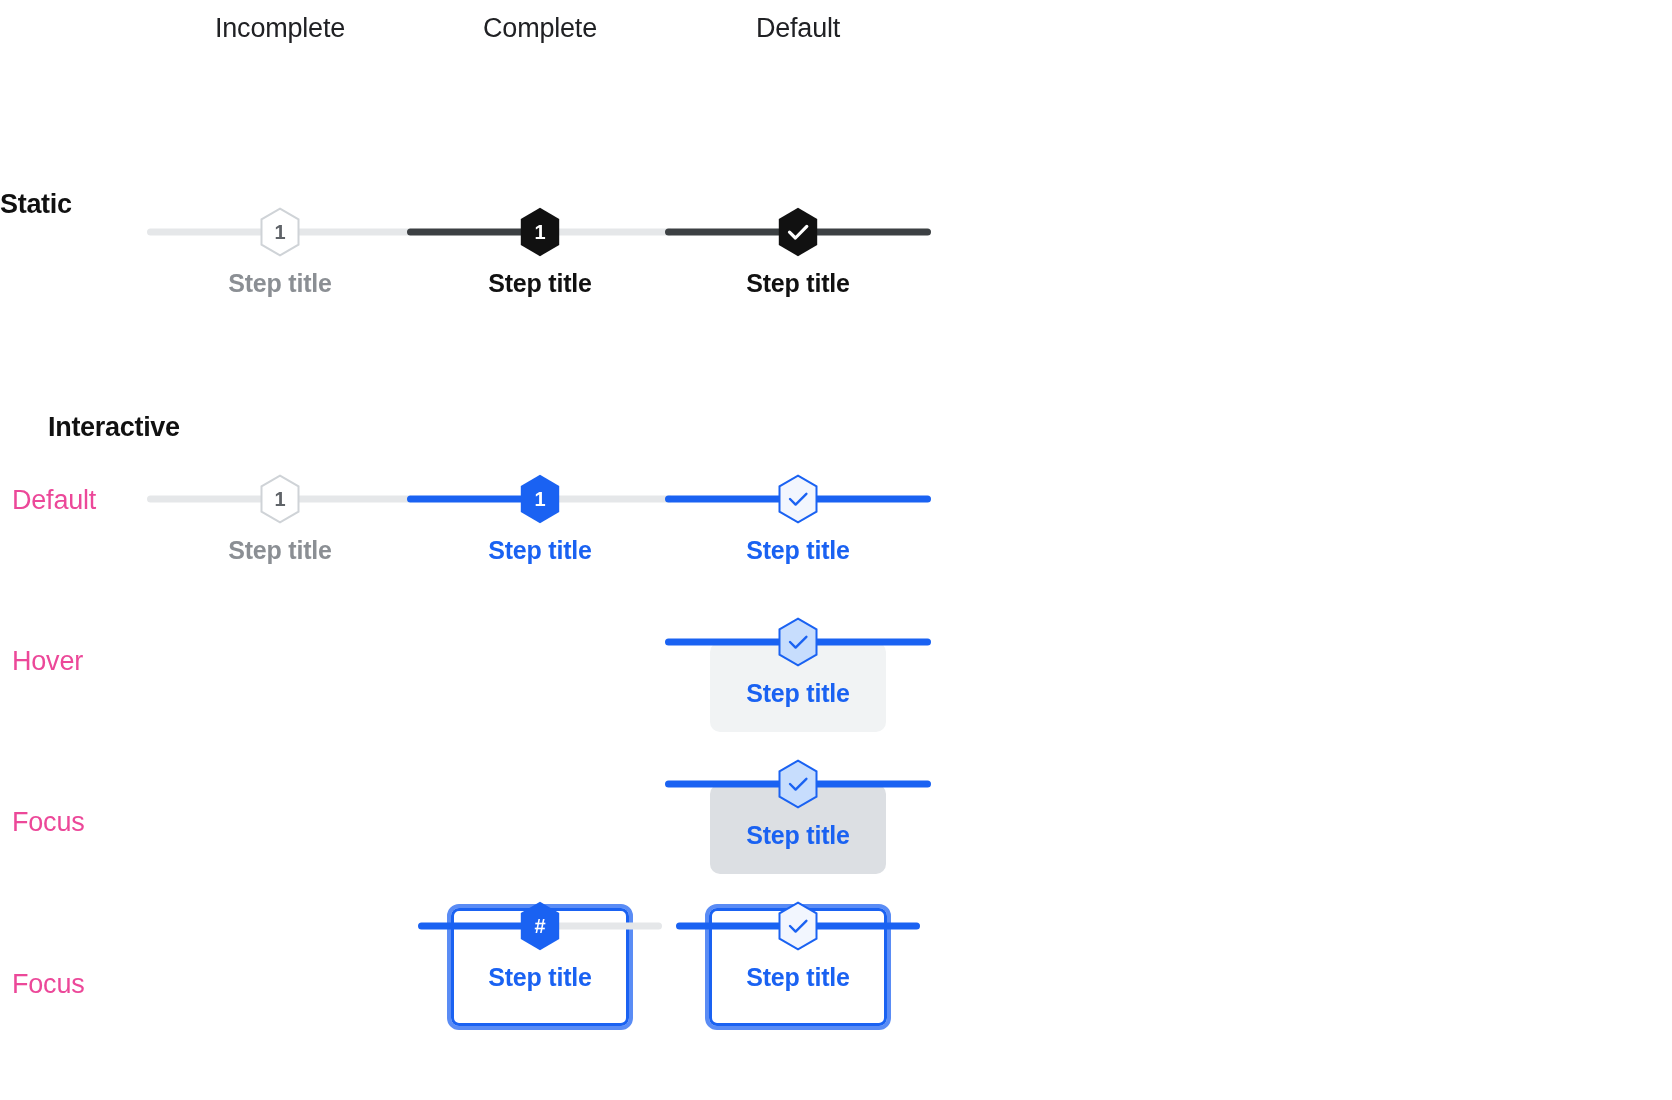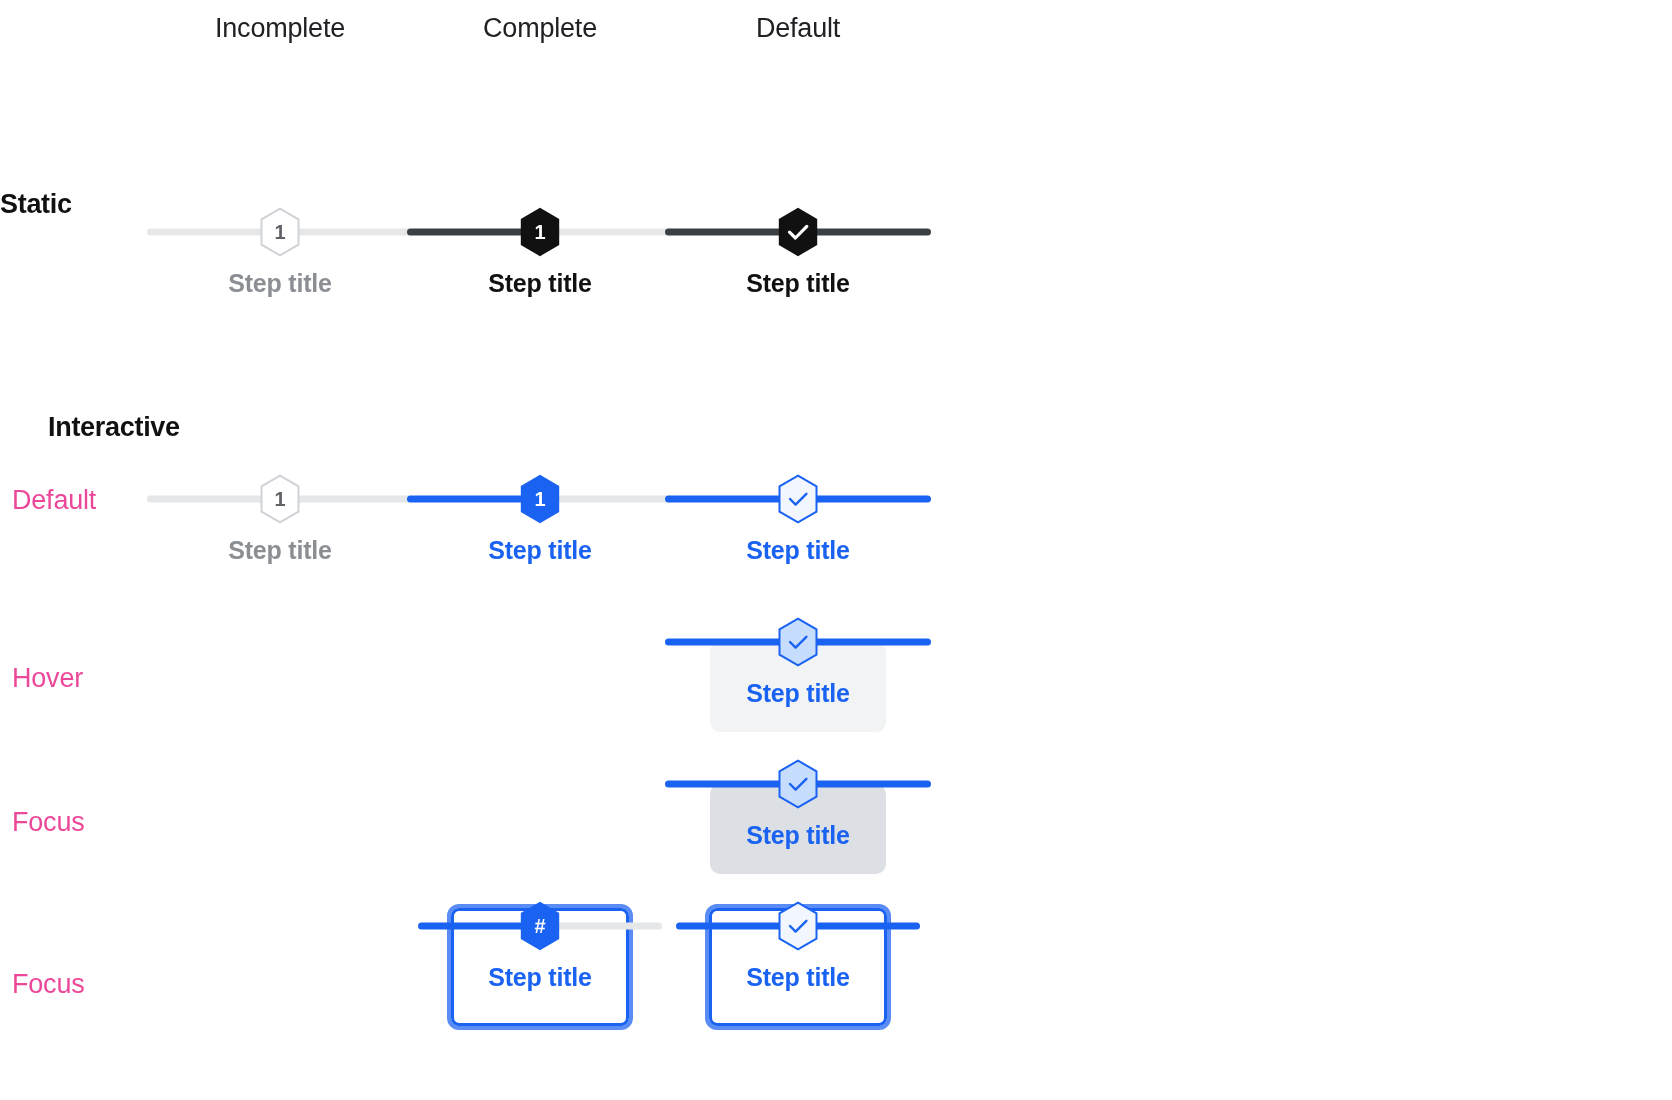--- a/index.html
+++ b/index.html
@@ -55,21 +55,21 @@
     position: absolute;
     left: 12px;
     font-size: 27px;
     font-weight: 400;
     color: #ec4899;
     letter-spacing: -0.2px;
     white-space: nowrap;
     transform: translateY(-50%);
   }
   .row-label.r-default { top: 500px; }
-  .row-label.r-hover   { top: 661px; margin-top: 17px; }
+  .row-label.r-hover   { top: 661px; }
   .row-label.r-active  { top: 822px; }
   .row-label.r-focus   { top: 984px; text-align: center; }
 
   
   .cell {
     position: absolute;
     width: 176px;
     transform: translateX(-50%);
   }
   .cell.c1 { left: 280px; }

